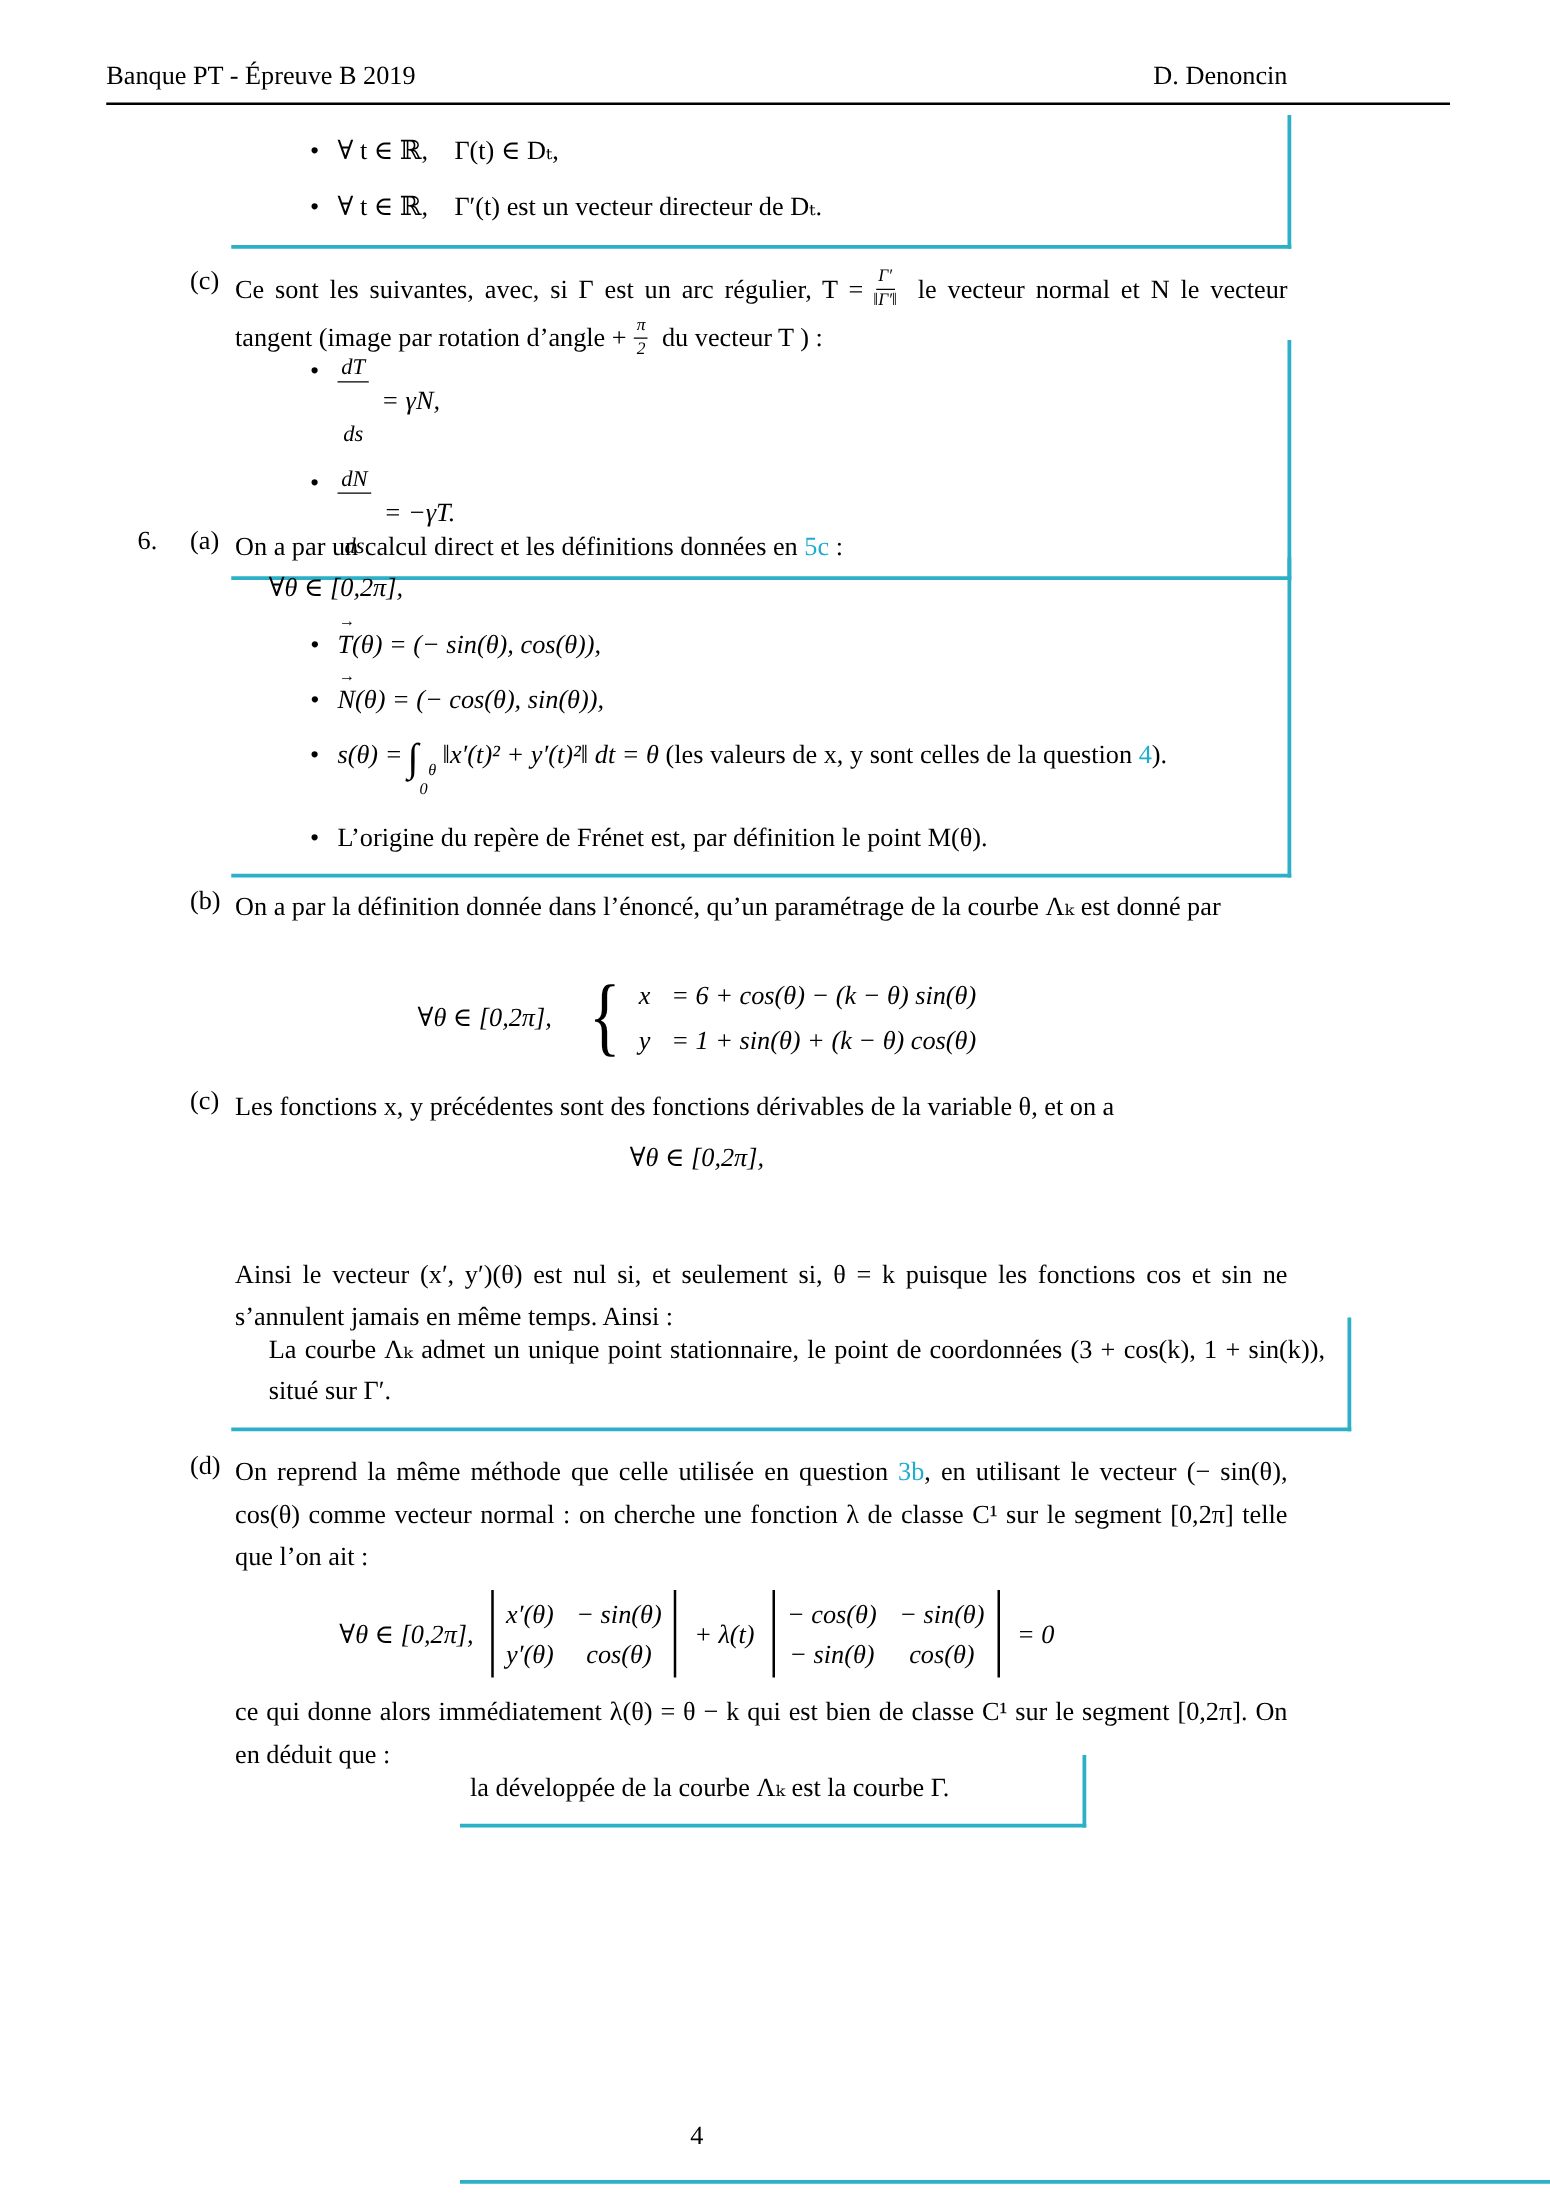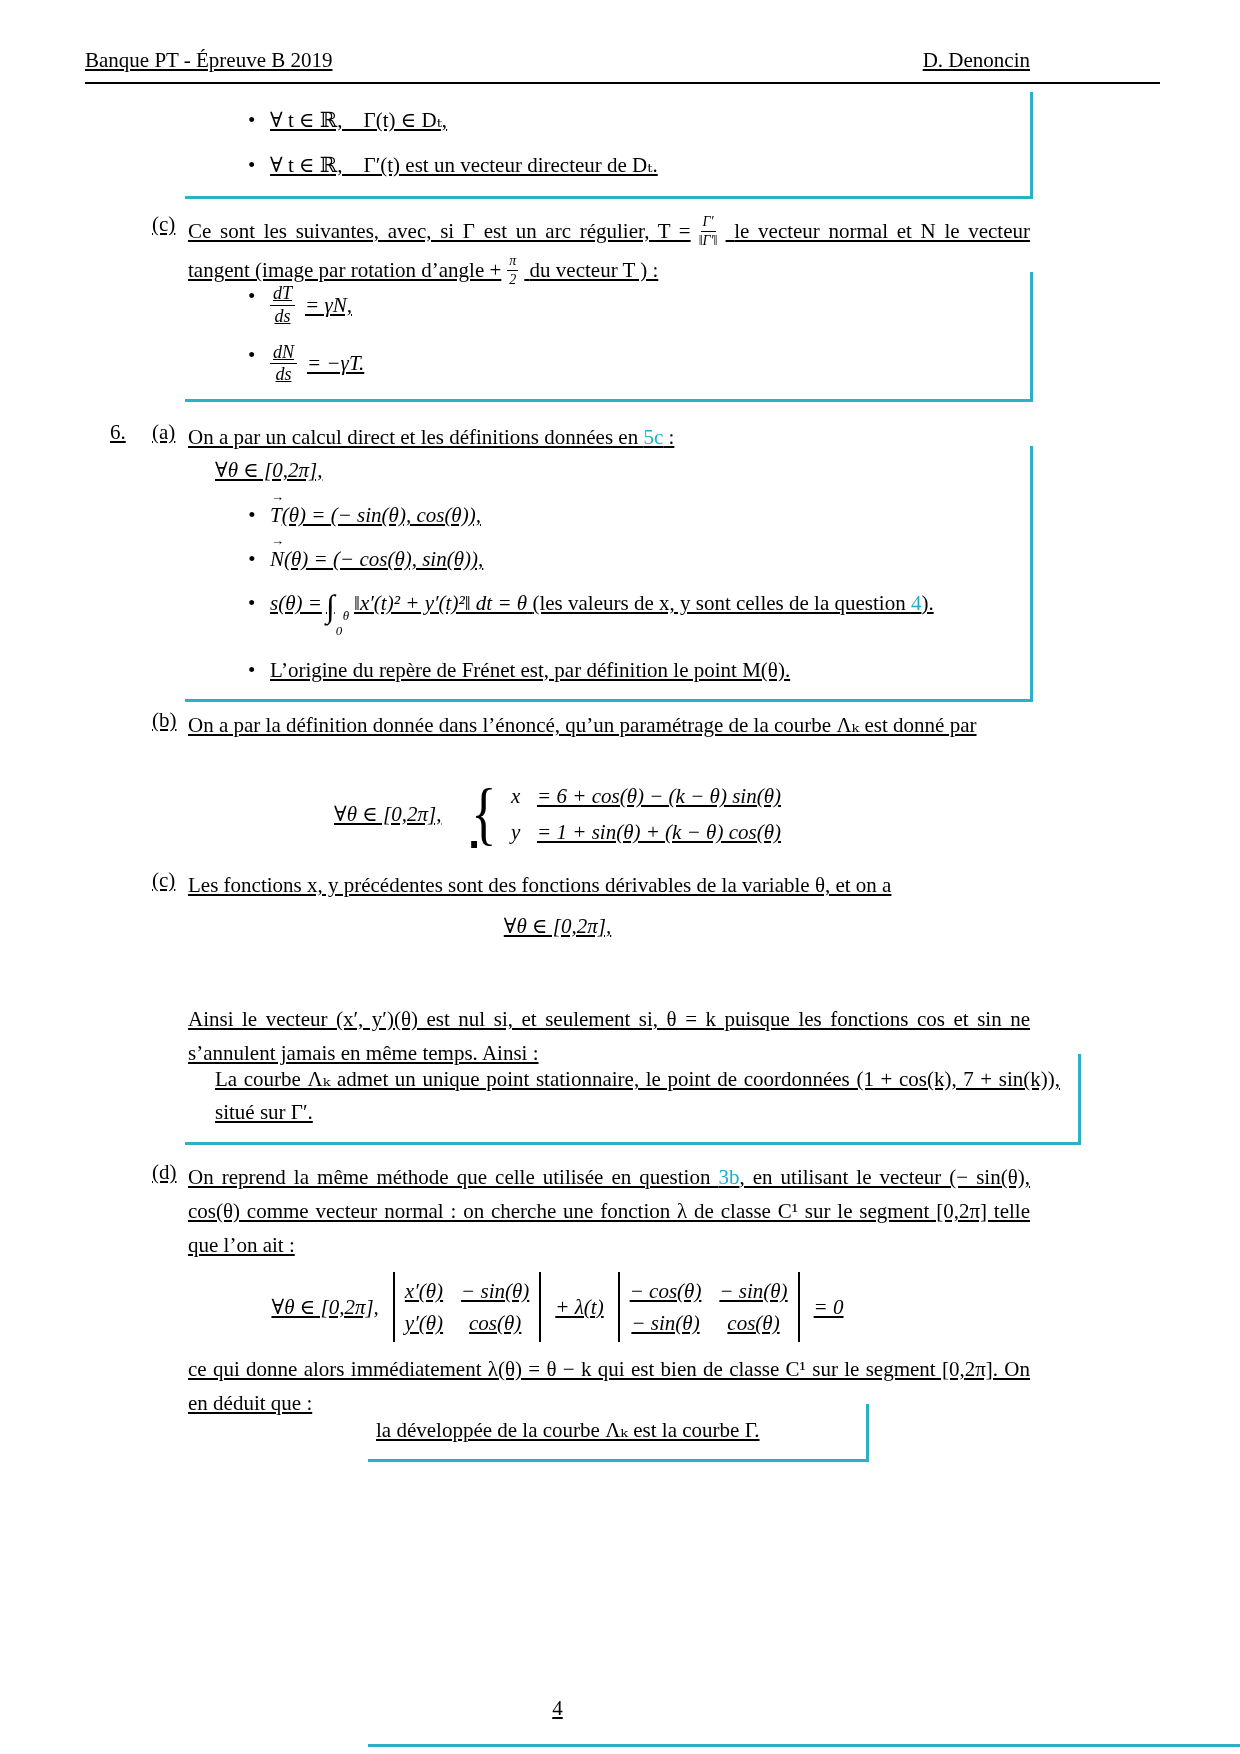--- a/index.html
+++ b/index.html
@@ -1,21 +1,21 @@
 <!DOCTYPE html>
 <html style="--accent: #2bb0c8; --link: #1fadcf;"><head>
 <meta charset="utf-8">
 <style>
   html,body{margin:0;padding:0;background:#fff;}
   body{width:1240px;height:1754px;}
   .page{
     position:relative;width:1240px;height:1754px;overflow:hidden;background:#fff;
     font-family:"Liberation Serif","DejaVu Serif",serif;font-size:21px;color:#000;
   }
-  .abs{position:absolute;text-decoration:underline;}
+  .abs{position:absolute;}
   .math{font-style:italic;}
   .link{color:var(--link,#1fadcf);cursor:pointer;}
   .justify{text-align:justify;line-height:34px;}
 
   
   .header-left{left:85px;top:48px;}
   .header-right{top:48px;right:210px;}
   .header-rule{left:85px;top:82px;width:1075px;border-top:2px solid #000;height:0;}
 
   
@@ -51,21 +51,21 @@
   .para-final{left:188px;top:1352px;width:842px;}
 
   
   .ifrac{display:inline-flex;flex-direction:column;align-items:center;vertical-align:middle;
          font-size:14px;line-height:1.25;margin:0 6px;transform:translateY(-2px);}
   .ifrac .num{border-bottom:1px solid #000;padding:0 2px;}
   .ifrac .den{padding:0 2px;}
 
   
   .dfrac{display:inline-flex;flex-direction:column;align-items:center;
-         font-size:18px;line-height:1.1;margin-right:10px;}
+         font-size:18px;line-height:1.1;margin-right:10px;gap:31px;}
   .dfrac .num{border-bottom:1.5px solid #000;padding:0 3px 1px;}
   .dfrac .den{padding:1px 3px 0;}
   .frow{display:flex;align-items:center;}
 
   
   .vec{position:relative;display:inline-block;font-style:italic;}
   .vec::before{content:"\2192";position:absolute;left:1px;top:-14px;font-size:13px;font-style:normal;}
 
   
   .intsym{font-size:32px;font-style:normal;line-height:0;vertical-align:-7px;margin:0 1px 0 4px;}
@@ -182,21 +182,21 @@
     <div class="itext">Les fonctions x, y précédentes sont des fonctions dérivables de la variable θ, et on a</div>
   </div>
 
   <div class="abs eq eq-c">
     <span class="math">∀θ ∈ [0,2π],</span>
   </div>
 
   <div class="abs justify para-ainsi">Ainsi le vecteur (x′, y′)(θ) est nul si, et seulement si, θ = k puisque les fonctions cos et sin ne s’annulent jamais en même temps. Ainsi :</div>
 
   <section class="abs box box4">
-    <div class="b4text">La courbe Λₖ admet un unique point stationnaire, le point de coordonnées (1 + cos(k), 7 + sin(k)), situé sur Γ′.</div>
+    <div class="b4text">La courbe Λₖ admet un unique point stationnaire, le point de coordonnées (3 + cos(k), 1 + sin(k)), situé sur Γ′.</div>
   </section>
 
   <div class="abs item item-d">
     <span class="label">(d)</span>
     <div class="itext">
       <span>On reprend la même méthode que celle utilisée en question </span><span class="link">3b</span><span>, en utilisant le vecteur (− sin(θ), cos(θ) comme vecteur normal : on cherche une fonction λ de classe C¹ sur le segment [0,2π] telle que l’on ait :</span>
     </div>
   </div>
 
   <div class="abs eq eq-d">

